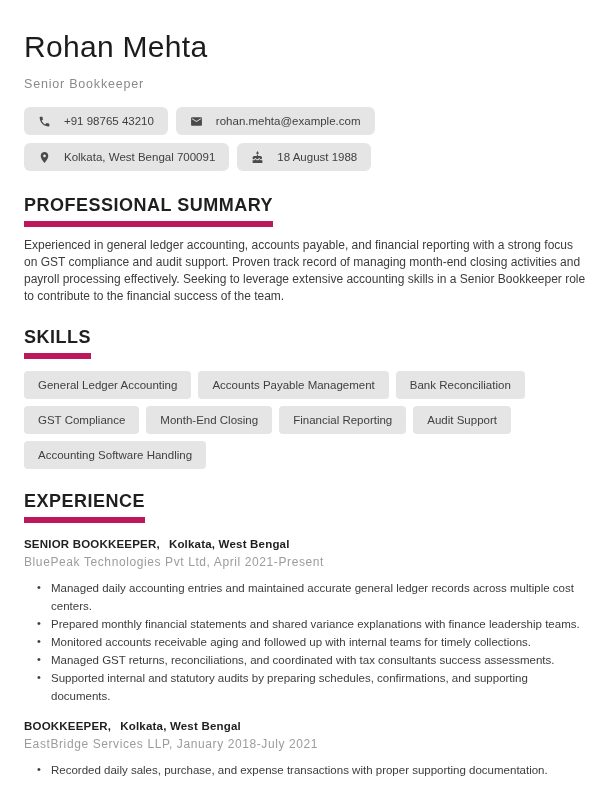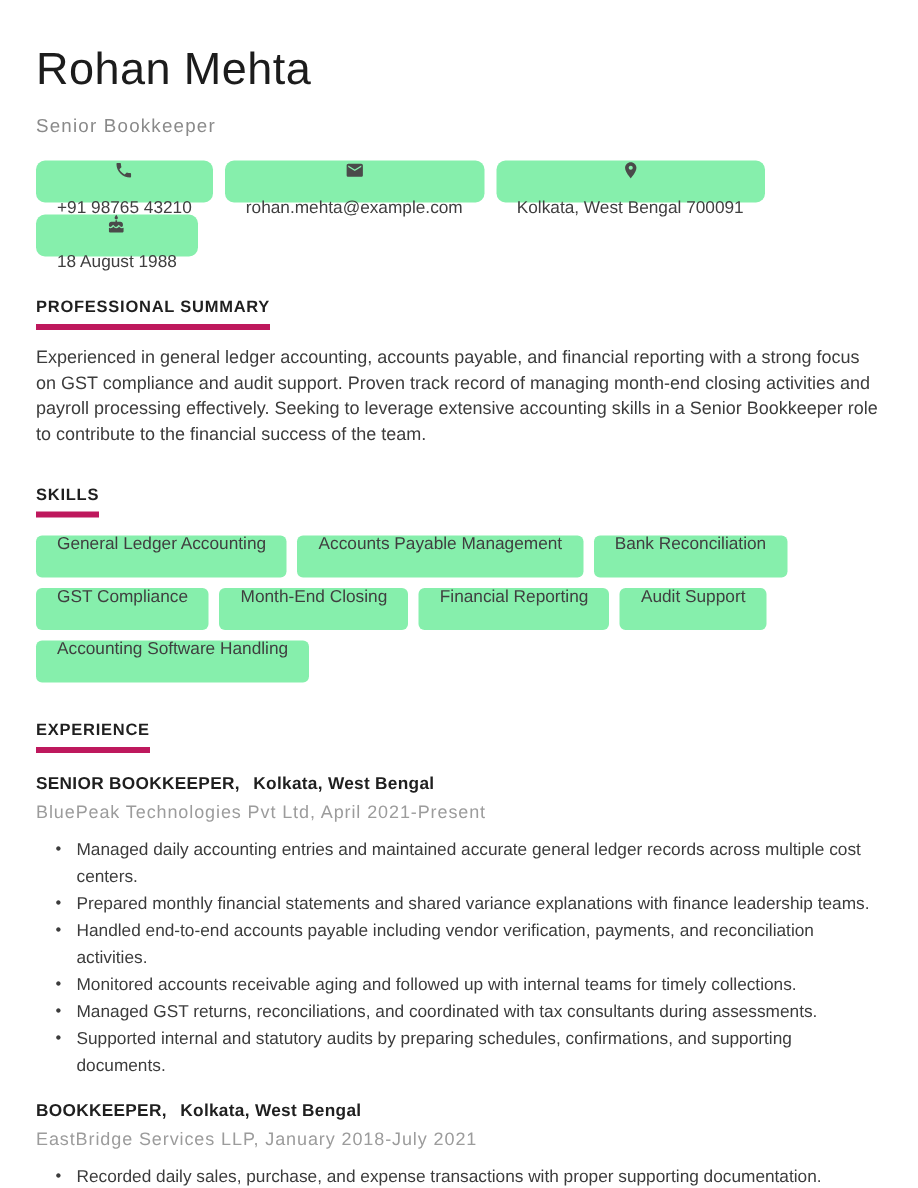--- a/index.html
+++ b/index.html
@@ -29,41 +29,40 @@
     margin: 0 0 16px 0;
   }
   .contacts {
     display: flex;
     flex-wrap: wrap;
     gap: 8px;
     max-width: 540px;
     margin-bottom: 24px;
   }
   .chip {
-    background: #86efac;
+    background: #e5e5e5;
     height: 28px;
     display: inline-flex;
     align-items: center;
     padding: 0 14px;
     font-size: 11.5px;
     color: #3f3f3f;
     white-space: nowrap;
-    flex-direction: column;
   }
   .contact-chip { border-radius: 6px; gap: 13px; }
   .contact-chip svg { display: block; }
   
   section { margin-top: 22px; }
   h2.sec-heading {
     display: inline-block;
-    font-size: 11px;
+    font-size: 18px;
     font-weight: bold;
     color: #1f1f1f;
     letter-spacing: 0.5px;
-    border-bottom: 4px solid #be185d;
+    border-bottom: 6px solid #be185d;
     padding-bottom: 5px;
   }
   .summary-text {
     margin-top: 10px;
     font-size: 12px;
     line-height: 17px;
     color: #3c3c3c;
     max-width: 566px;
   }
   .skill-list {
@@ -174,23 +173,22 @@
     <h2 class="sec-heading">EXPERIENCE</h2>
 
     <div class="job">
       <div class="job-title-line">
         <span>SENIOR BOOKKEEPER,</span><span class="job-location">Kolkata, West Bengal</span>
       </div>
       <div class="job-meta">BluePeak Technologies Pvt Ltd, April 2021-Present</div>
       <ul class="bullets">
         <li>Managed daily accounting entries and maintained accurate general ledger records across multiple cost centers.</li>
         <li>Prepared monthly financial statements and shared variance explanations with finance leadership teams.</li>
-        <li>Handled end-to-end accounts payable including vendor verification, payments, and reconciliation activities.</li>
         <li>Monitored accounts receivable aging and followed up with internal teams for timely collections.</li>
-        <li>Managed GST returns, reconciliations, and coordinated with tax consultants during assessments.</li>
+        <li>Managed GST returns, reconciliations, and coordinated with tax consultants success assessments.</li>
         <li>Supported internal and statutory audits by preparing schedules, confirmations, and supporting documents.</li>
       </ul>
     </div>
 
     <div class="job">
       <div class="job-title-line">
         <span>BOOKKEEPER,</span><span class="job-location">Kolkata, West Bengal</span>
       </div>
       <div class="job-meta">EastBridge Services LLP, January 2018-July 2021</div>
       <ul class="bullets">

